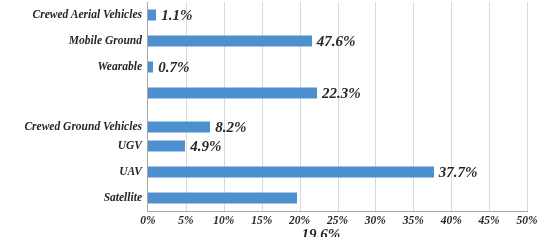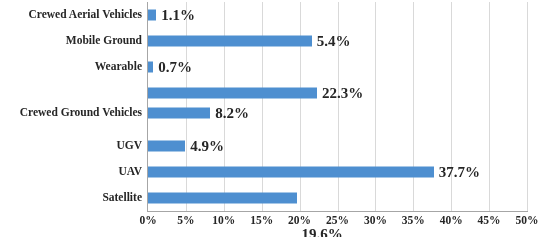--- a/index.html
+++ b/index.html
@@ -7,20 +7,21 @@
     padding: 0;
     background: #ffffff;
   }
   #chart-root {
     position: relative;
     width: 550px;
     height: 237px;
     background: #ffffff;
     font-family: "Liberation Serif", "DejaVu Serif", serif;
     overflow: hidden;
+    font-style: italic;
   }
 
   
   
   #plot-area {
     position: absolute;
     left: 148px;
     top: 2px;
     width: 379px;
     height: 209px;
@@ -122,32 +123,32 @@
       </div>
     <div id="rows">
         <div class="row" style="top: 0px; height: 26.125px;">
           <div class="row-label">Crewed Aerial Vehicles</div>
           <div class="bar" style="width: 8.338px; background: rgb(78, 143, 208);"></div>
           <div class="bar-value" style="left: 8.338px;">1.1%</div>
         </div>
         <div class="row" style="top: 26.125px; height: 26.125px;">
           <div class="row-label">Mobile Ground</div>
           <div class="bar" style="width: 163.728px; background: rgb(78, 143, 208);"></div>
-          <div class="bar-value" style="left: 163.728px;">5.4%</div>
+          <div class="bar-value" style="left: 163.728px;">47.6%</div>
         </div>
         <div class="row" style="top: 52.25px; height: 26.125px;">
           <div class="row-label">Wearable</div>
           <div class="bar" style="width: 5.306px; background: rgb(78, 143, 208);"></div>
           <div class="bar-value" style="left: 5.306px;">0.7%</div>
         </div>
         <div class="row" style="top: 78.375px; height: 26.125px;">
           <div class="bar" style="width: 169.034px; background: rgb(78, 143, 208);"></div>
           <div class="bar-value" style="left: 169.034px;">22.3%</div>
         </div>
-        <div class="row" style="top: 98px; height: 26.125px;">
+        <div class="row" style="top: 112px; height: 26.125px;">
           <div class="row-label">Crewed Ground Vehicles</div>
           <div class="bar" style="width: 62.156px; background: rgb(78, 143, 208);"></div>
           <div class="bar-value" style="left: 62.156px;">8.2%</div>
         </div>
         <div class="row" style="top: 130.625px; height: 26.125px;">
           <div class="row-label">UGV</div>
           <div class="bar" style="width: 37.142px; background: rgb(78, 143, 208);"></div>
           <div class="bar-value" style="left: 37.142px;">4.9%</div>
         </div>
         <div class="row" style="top: 156.75px; height: 26.125px;">

